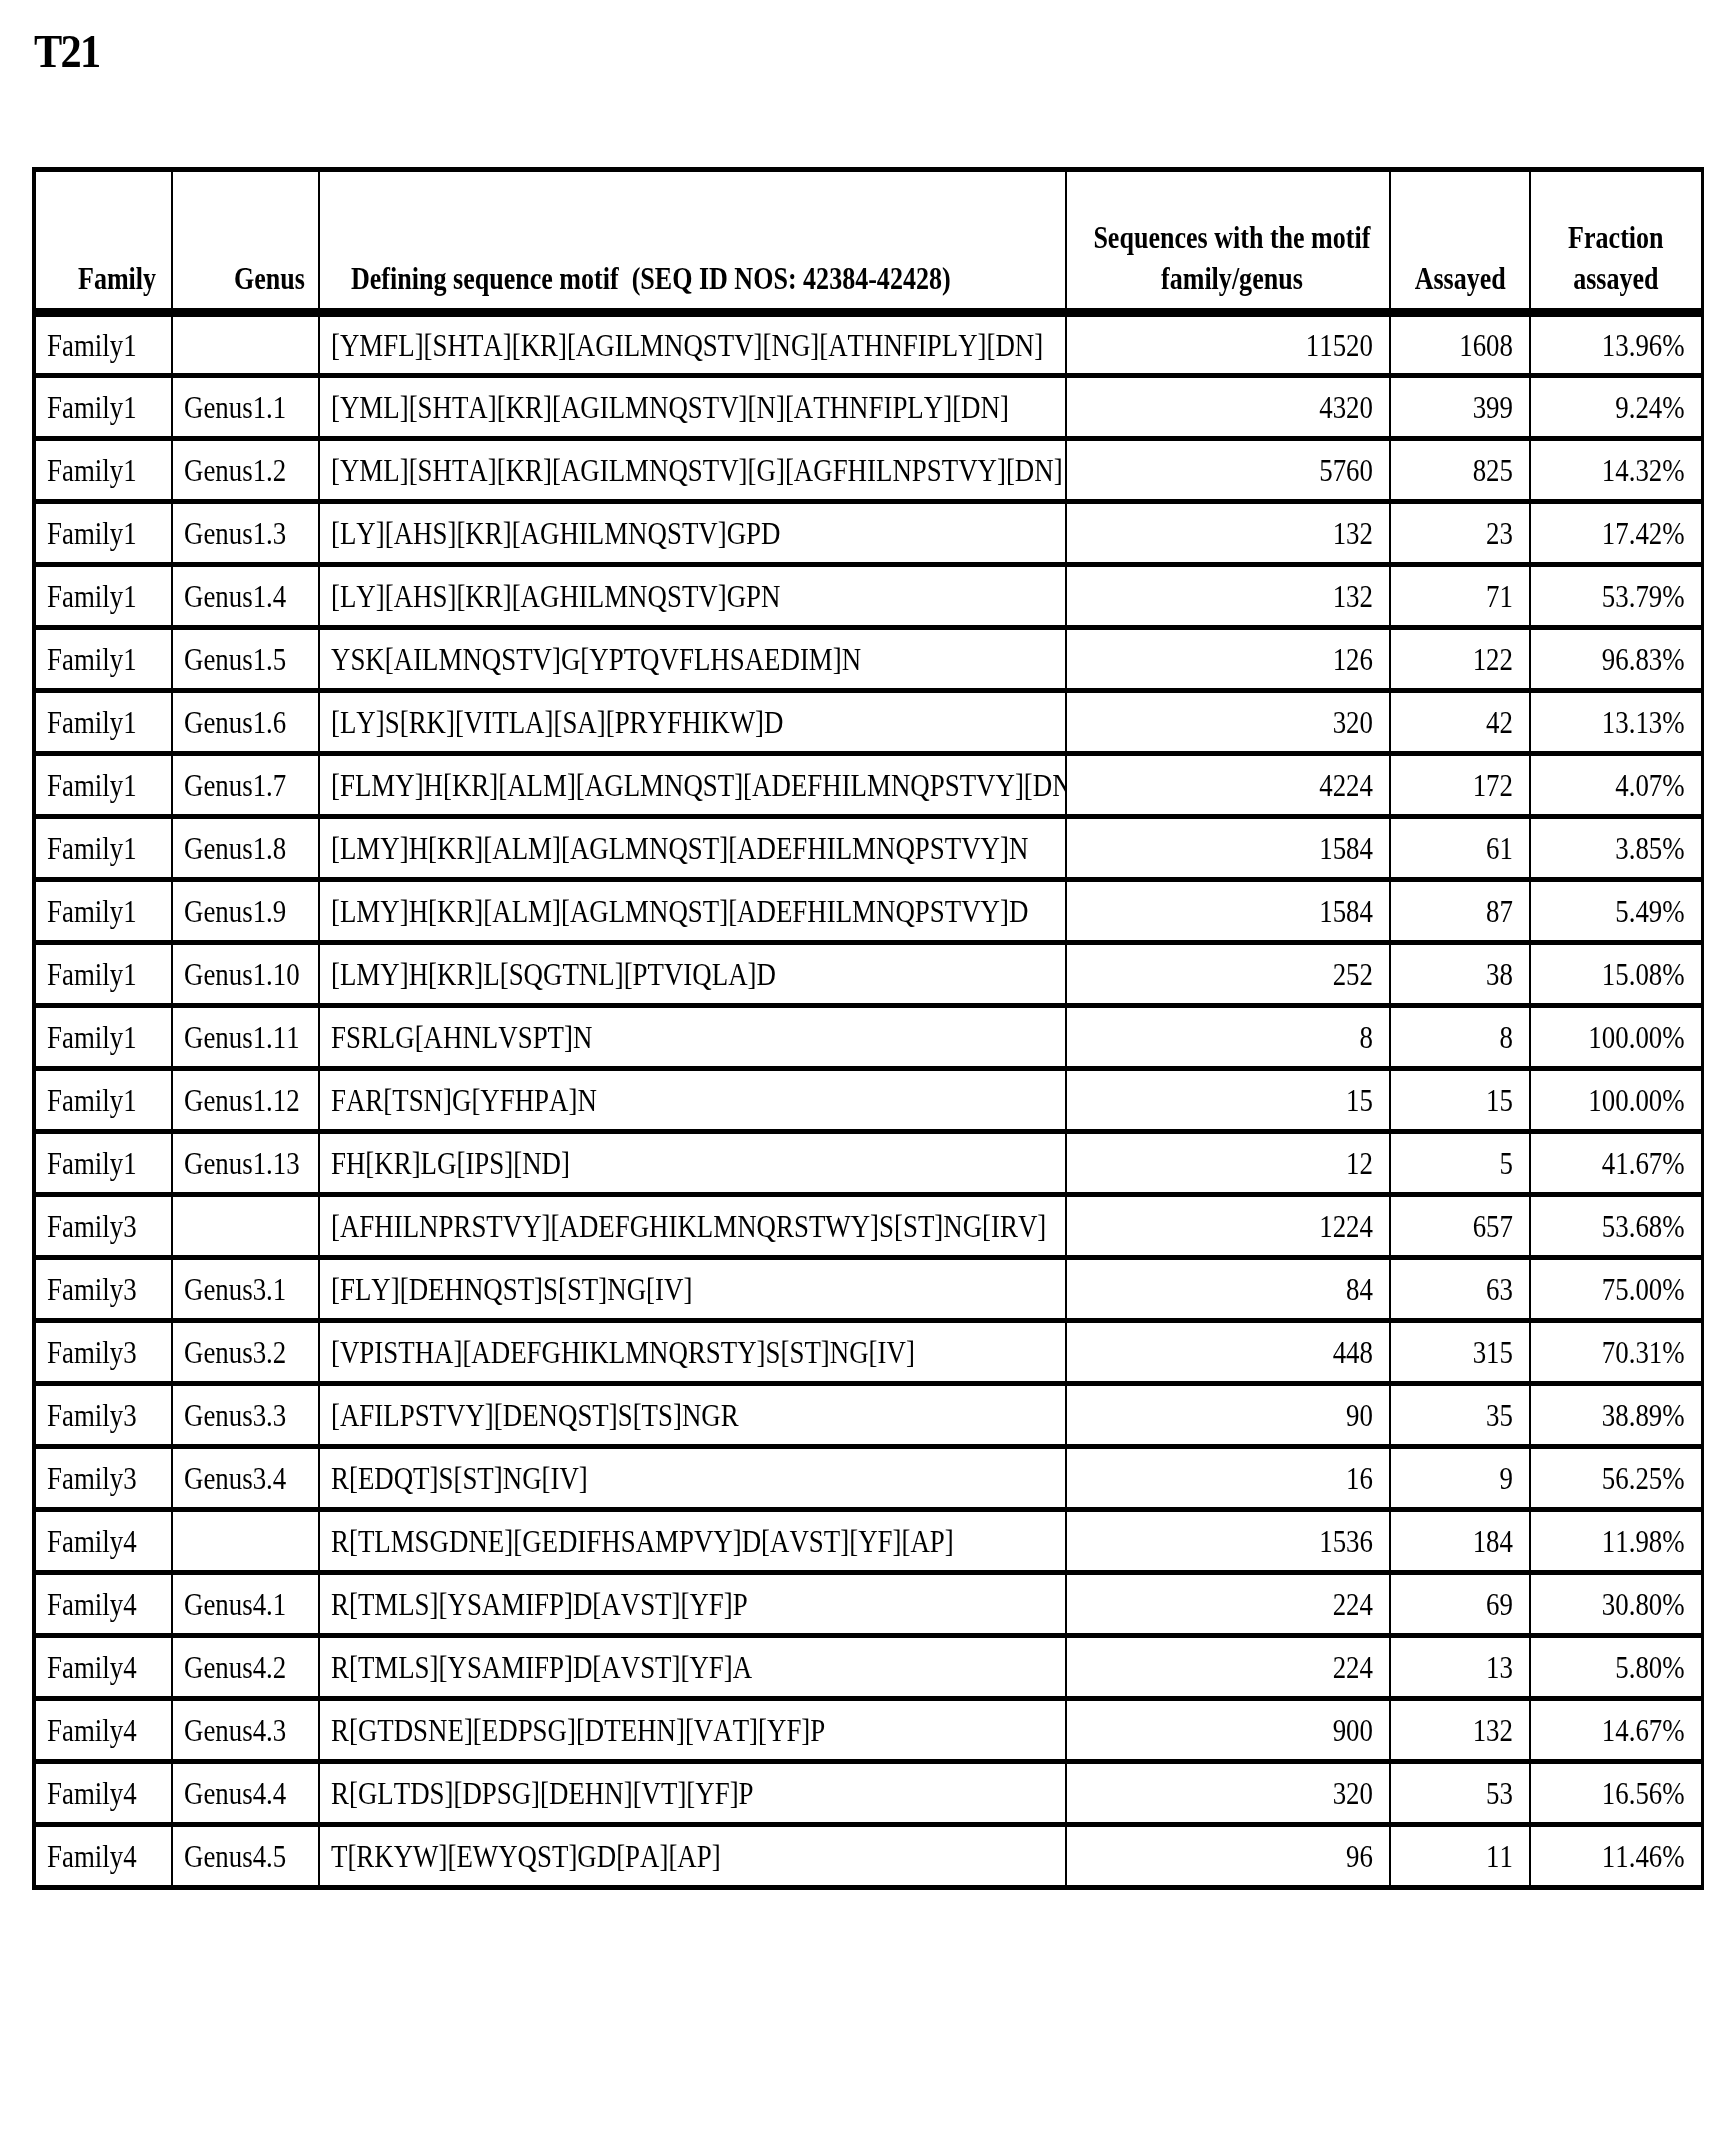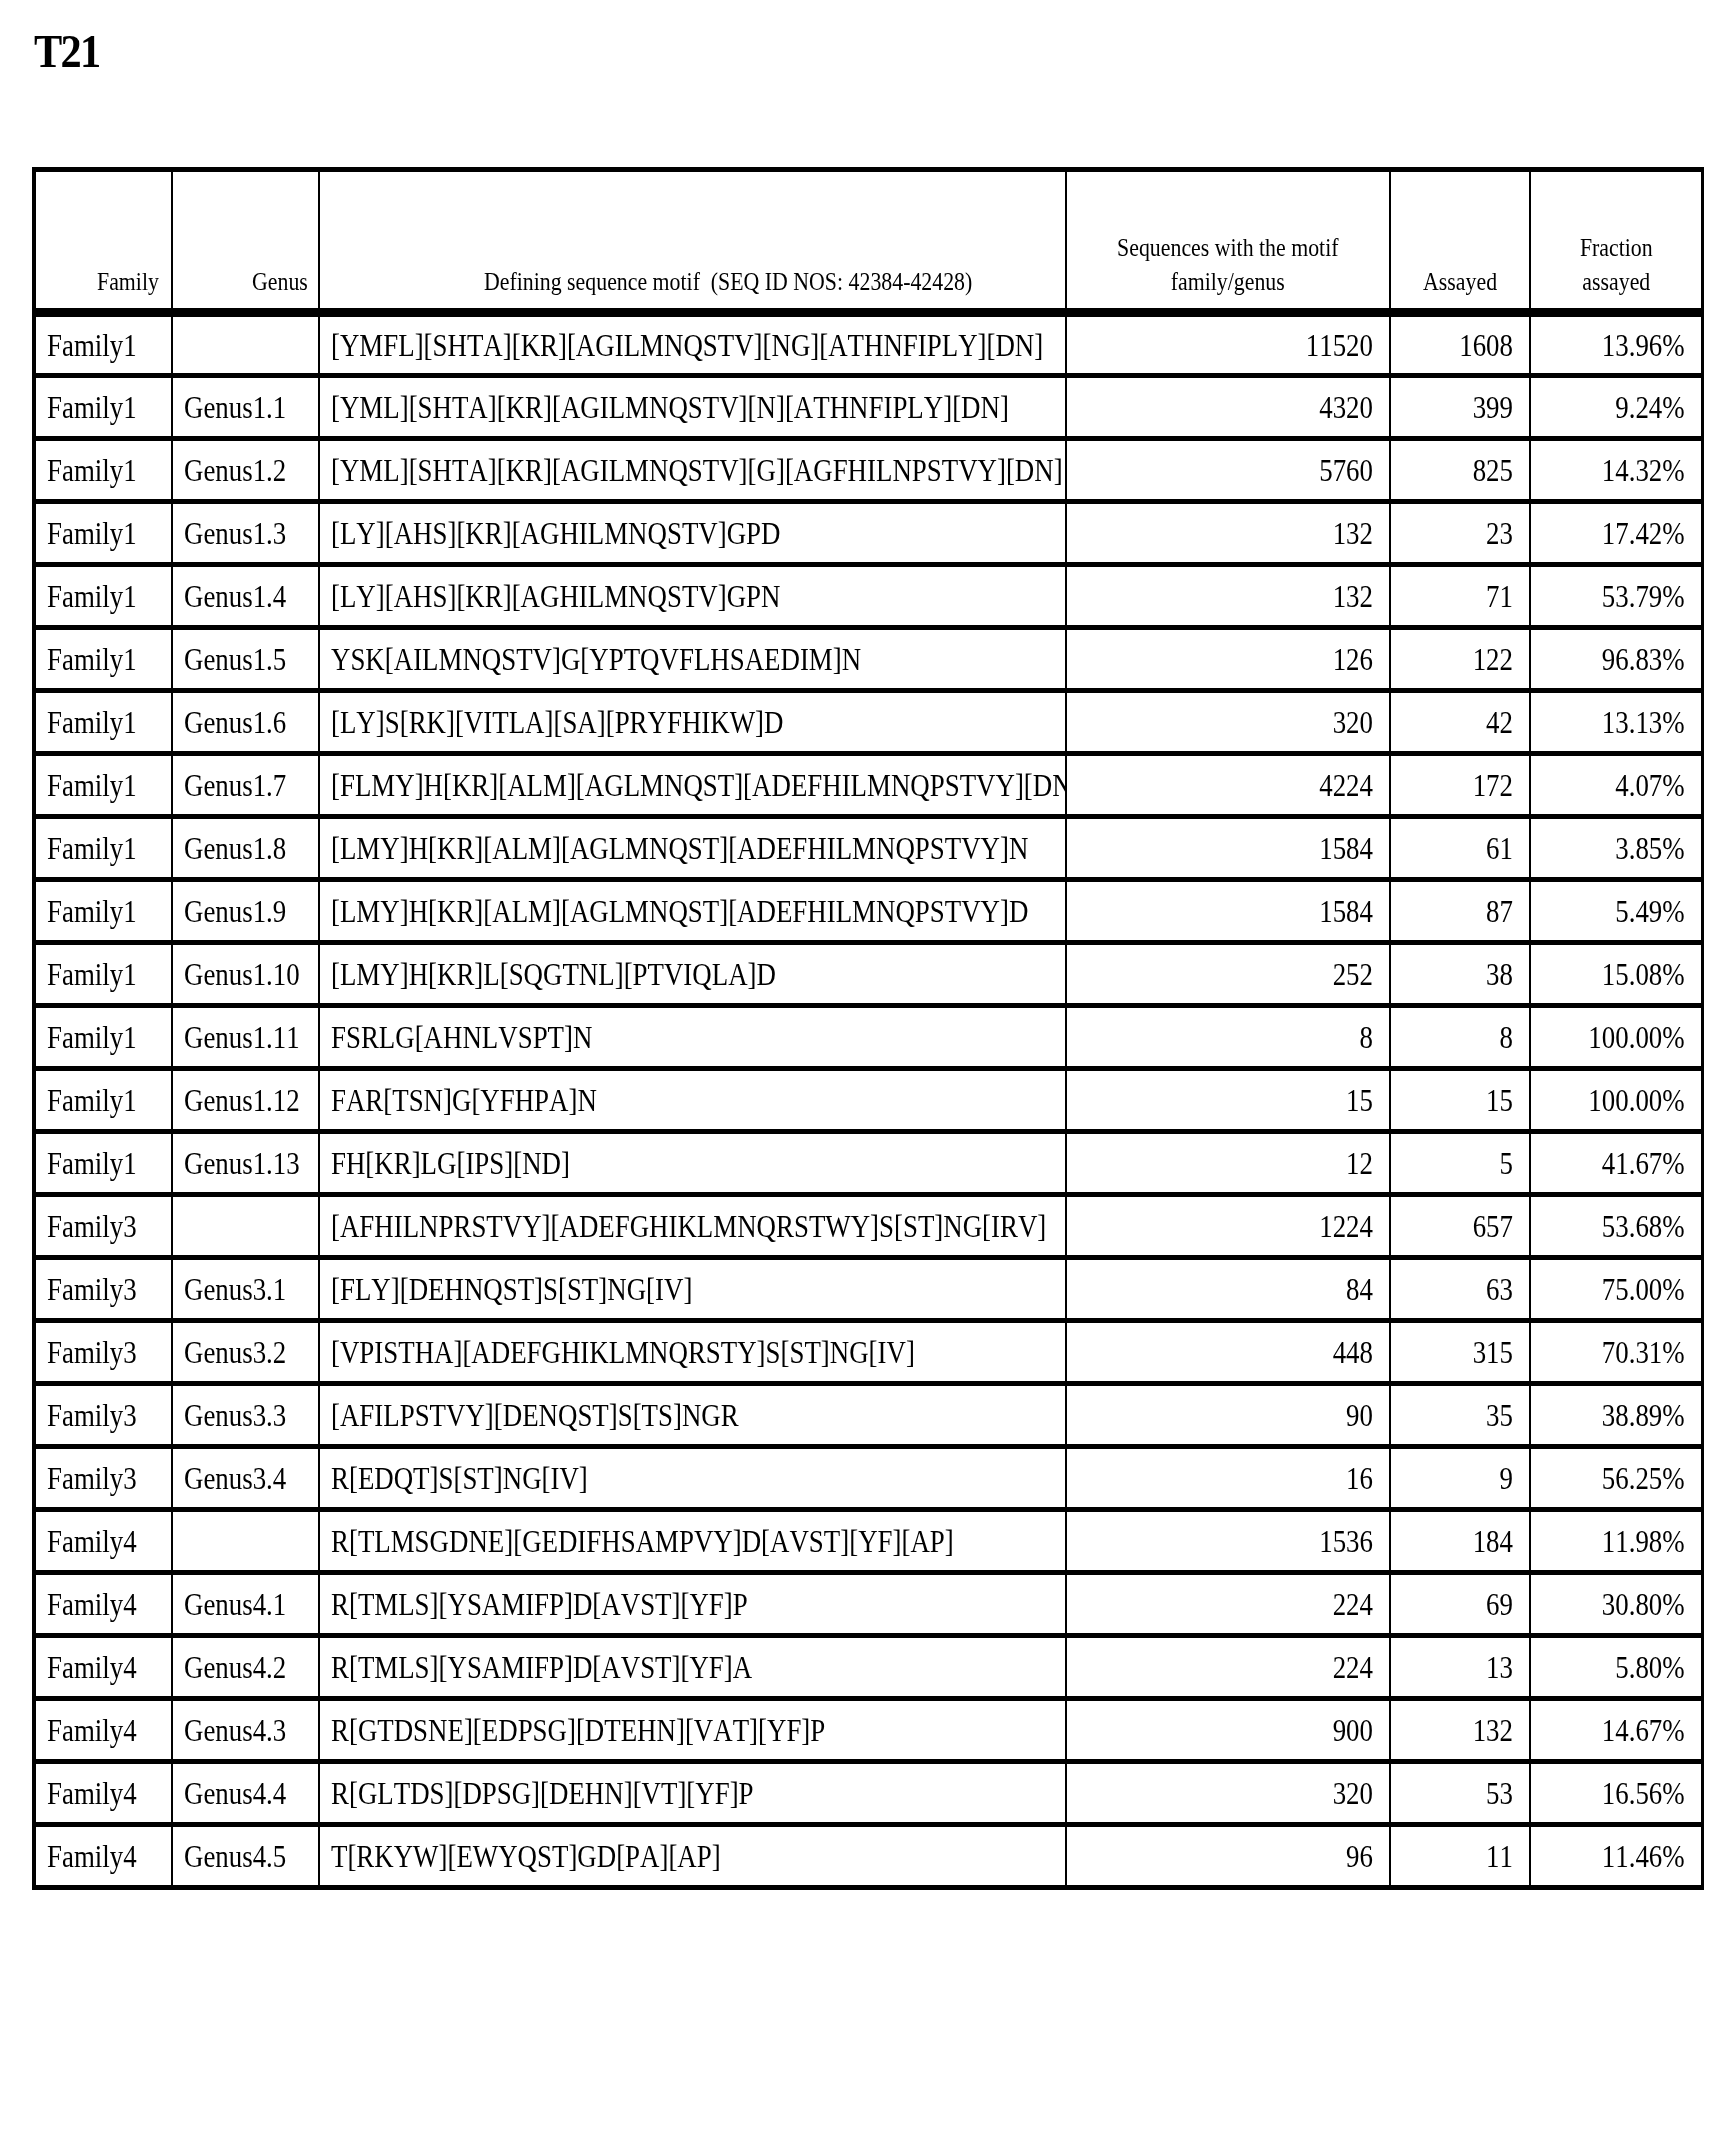--- a/index.html
+++ b/index.html
@@ -39,22 +39,22 @@
     border-left: 2.7px solid #000;
     border-right: 2.7px solid #000;
     border-top: 5.4px solid #000;
     border-bottom: 5.4px solid #000;
     overflow: hidden;
     padding: 0;
   }
   thead tr { height: 143px; border-bottom: 9px solid #000; }
   tbody tr { height: 63px; font-family: Liberation Serif, serif; }
   th {
-    font-weight: normal;
-    font-size: 26px;
+    font-weight: bold;
+    font-size: 31px;
     vertical-align: bottom;
     padding-bottom: 9px;
     line-height: 1.3;
   }
   td {
     font-size: 32px;
     vertical-align: middle;
   }
   .ctext {
     display: inline-block;

